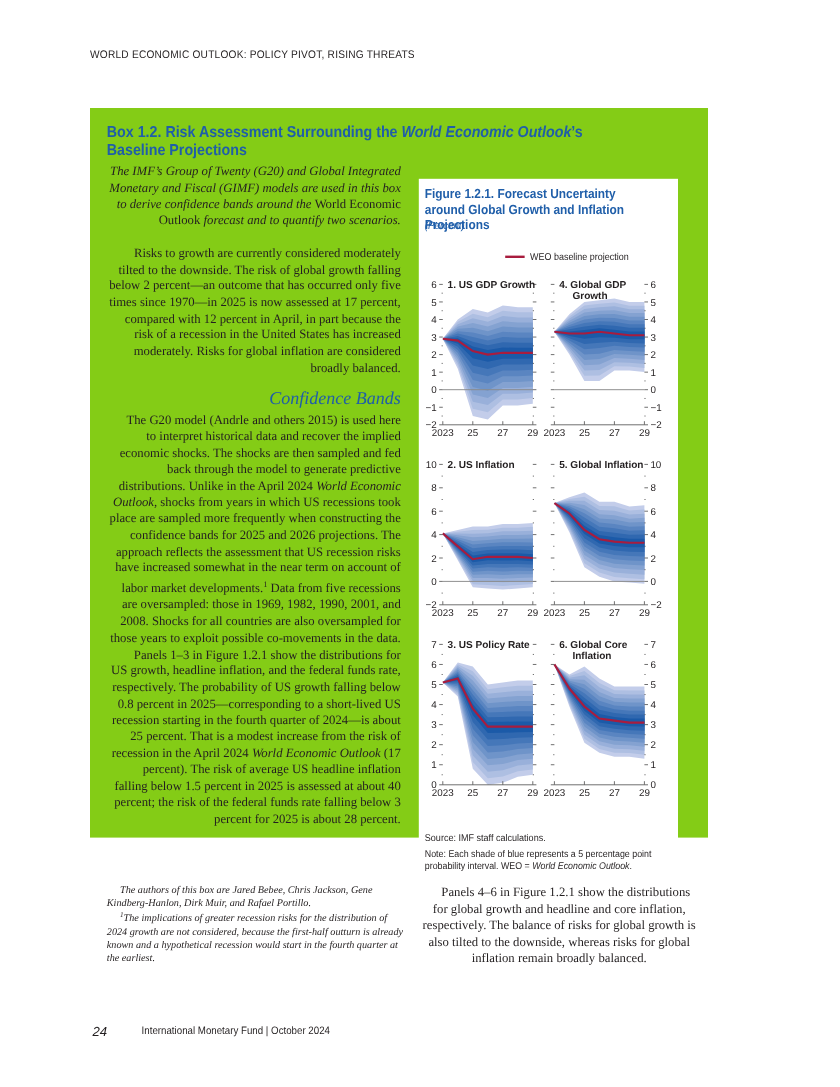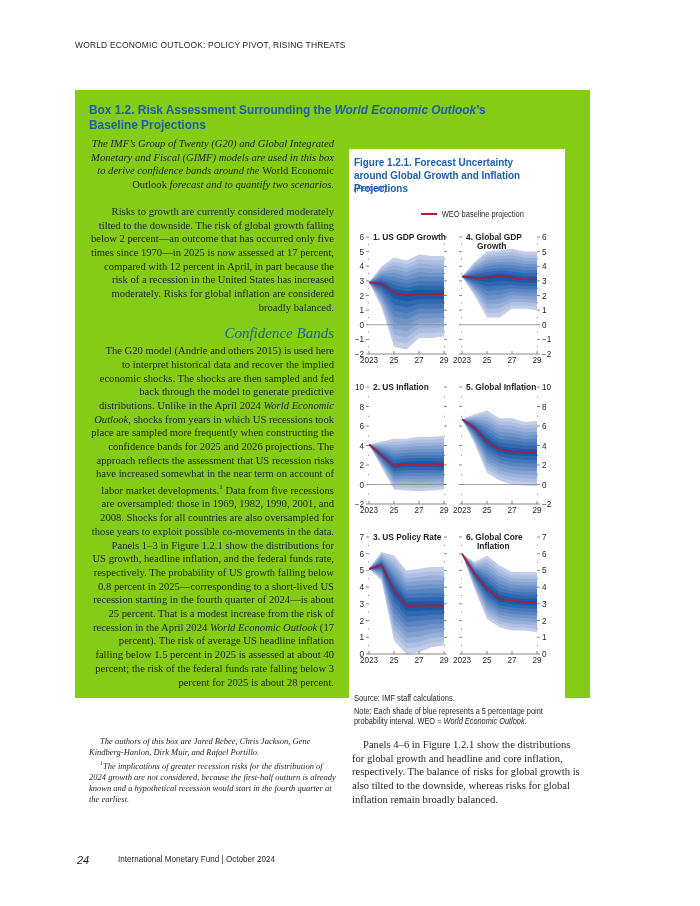--- a/index.html
+++ b/index.html
@@ -11,21 +11,21 @@
   .col-left { position:absolute; left:14px; top:47px; width:245px; font-size:10.6px; line-height:13.7px; }
   .col-left p { margin:0; text-align:right; }
   .intro { font-style:italic; }
   .intro span.up { font-style:normal; }
   .indent { text-indent:11px; }
   .sub-head { font-style:italic; color:#1f5ea9; margin-top:13px !important; margin-bottom:3px !important; font-size:15px; }
   .gap { height:13px; }
   .footnotes { position:absolute; left:14px; top:646px; width:250px; font-size:8.5px; line-height:11px;font-style:italic; }
   .footnotes p { margin:0; text-indent:11px; }
   .right-text { position:absolute; left:277px; top:648px; width:228px; font-size:10.6px; line-height:13.7px; }
-  .right-text p { margin:0; text-indent:11px; }
+  .right-text p { margin:0; text-indent:11px;text-align:center; }
   .fig { position:absolute; left:274px; top:41px; width:216px; height:577px; background:#fff;margin-top:18px; }
   .fig-title { position:absolute; left:5px; top:7px; width:210px; font-family:"Liberation Sans", sans-serif; font-weight:bold; font-size:11px; line-height:13px; color:#1f5ea9; transform:scaleX(0.9); transform-origin:left; }
   .fig-sub { position:absolute; left:5px; top:34px; font-family:"Liberation Sans", sans-serif; font-style:italic; font-size:9px; color:#1f5ea9; transform:scaleX(0.9); transform-origin:left; }
   .legend { position:absolute; left:72px; top:60px; font-family:"Liberation Sans", sans-serif; font-size:8.3px; color:#231f20; display:flex; align-items:center; transform:scaleX(0.9); transform-origin:left; }
   .legend .swatch { width:18px; height:2px; background:#a81c3e; margin-right:5px; }
   svg.charts { position:absolute; left:0; top:0; }
   svg text { font-family:"Liberation Sans", sans-serif; }
   .source { position:absolute; left:5px; top:545px; font-family:"Liberation Sans", sans-serif; font-size:8.2px; line-height:10px; width:210px; transform:scaleX(0.92); transform-origin:left; }
   .note { position:absolute; left:5px; top:558px; font-family:"Liberation Sans", sans-serif; font-size:8.2px; line-height:10px; width:225px; transform:scaleX(0.9); transform-origin:left; }
   .footer-page { position:absolute; left:77px; top:854px; font-family:"Liberation Sans", sans-serif; font-style:italic; font-size:11px; }

